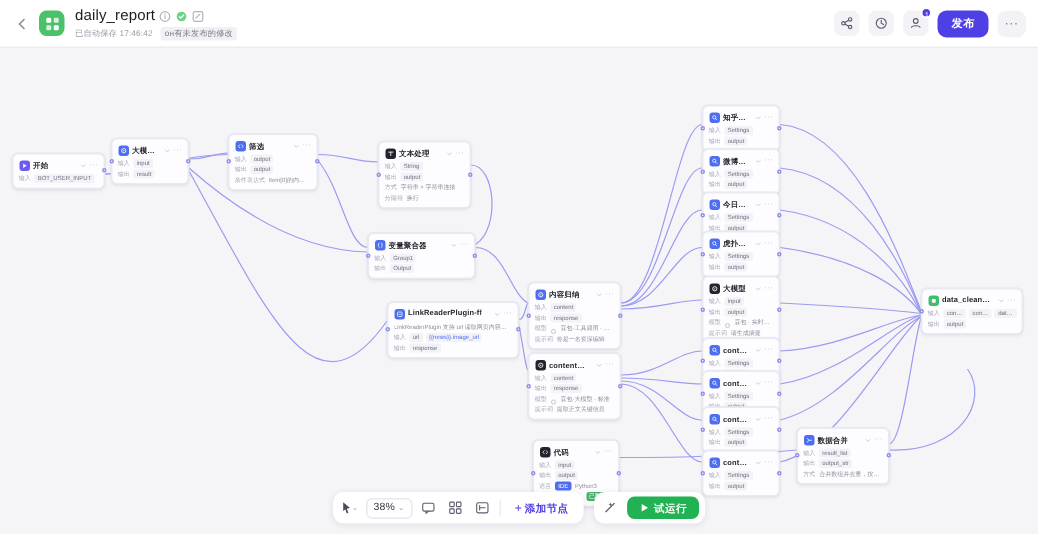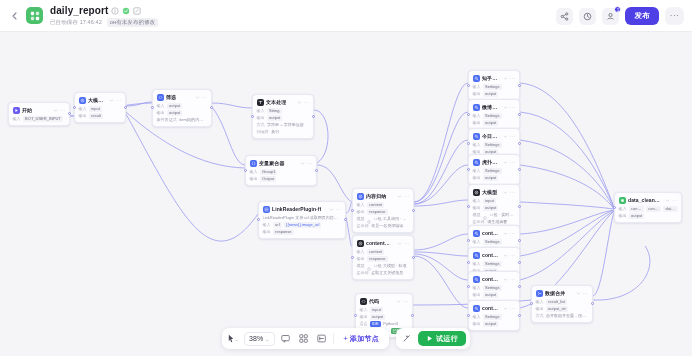--- a/index.html
+++ b/index.html
@@ -28,32 +28,32 @@
     color: #8a8a9b; font-size: 9px; cursor: pointer; flex: 0 0 auto;
   }
   .app-logo {
     width: 17px; height: 17px; border-radius: 5px; background: #4bc16b;
     display: flex; align-items: center; justify-content: center;
     margin-left: 4px; margin-right: 7px; flex: 0 0 auto;
   }
   .title-block { display: flex; flex-direction: column; justify-content: center; min-width: 0; }
   .title-row { display: flex; align-items: center; gap: 3px; height: 12px; }
   .title-text {
-    font-size: 10px; font-weight: bold; color: #1d1c23; letter-spacing: .1px;
+    font-size: 10px; font-weight: normal; color: #1d1c23; letter-spacing: .1px;
     white-space: nowrap;
   }
   .title-ico { width: 8px; height: 8px; display: block; opacity: .75; }
   .subtitle-row { display: flex; align-items: center; gap: 5px; margin-top: 1px; }
   .subtitle-text { font-size: 5.5px; color: #9a9aa8; white-space: nowrap; letter-spacing: .1px; }
   .subtitle-chip {
     font-size: 5.5px; color: #7c7c8c; background: #f1f1f5;
     border-radius: 2px; padding: 1px 3px; white-space: nowrap; letter-spacing: .1px;
   }
   .header-spacer { flex: 1 1 auto; }
-  .header-actions { display: flex; align-items: flex-end; gap: 6px; }
+  .header-actions { display: flex; align-items: center; gap: 6px; }
   .hicon {
     width: 17px; height: 17px; border-radius: 5px; background: #f3f3f7;
     display: flex; align-items: center; justify-content: center;
     cursor: pointer; position: relative; color: #5b5b6b;
   }
   .badge-dot {
     position: absolute; top: -2px; right: -2px;
     min-width: 7px; height: 7px; border-radius: 4px; background: #4e40e5;
     color: #fff; font-size: 4.5px; line-height: 7px; text-align: center;
     padding: 0 1px; border: .7px solid #fff;

